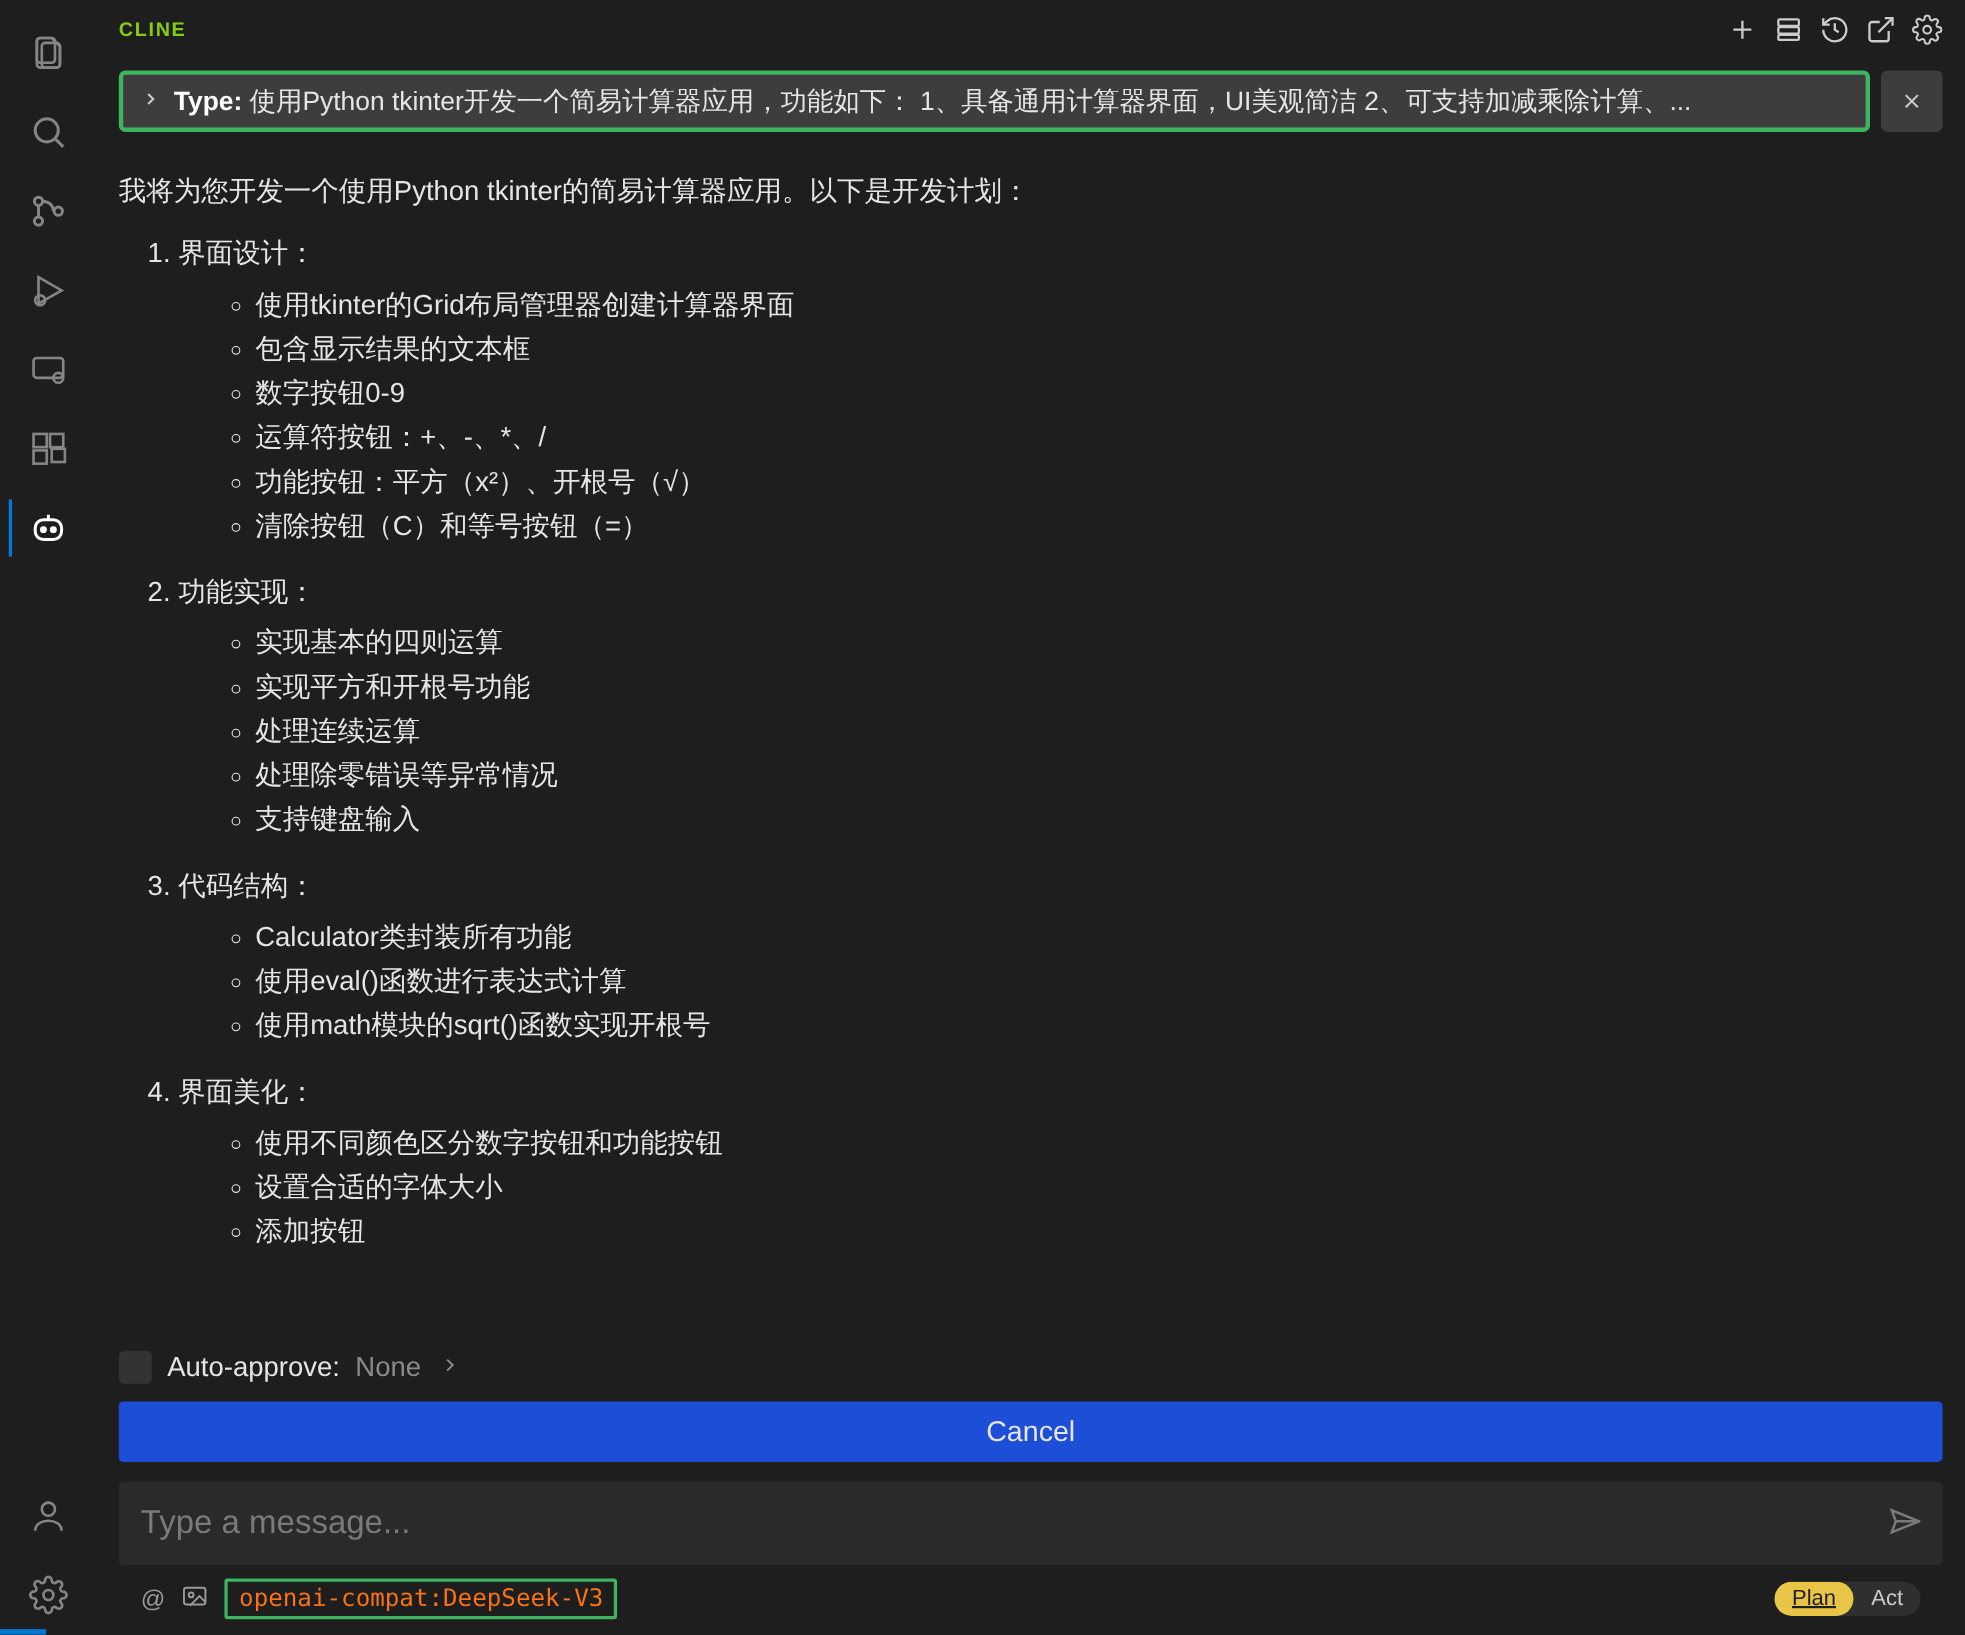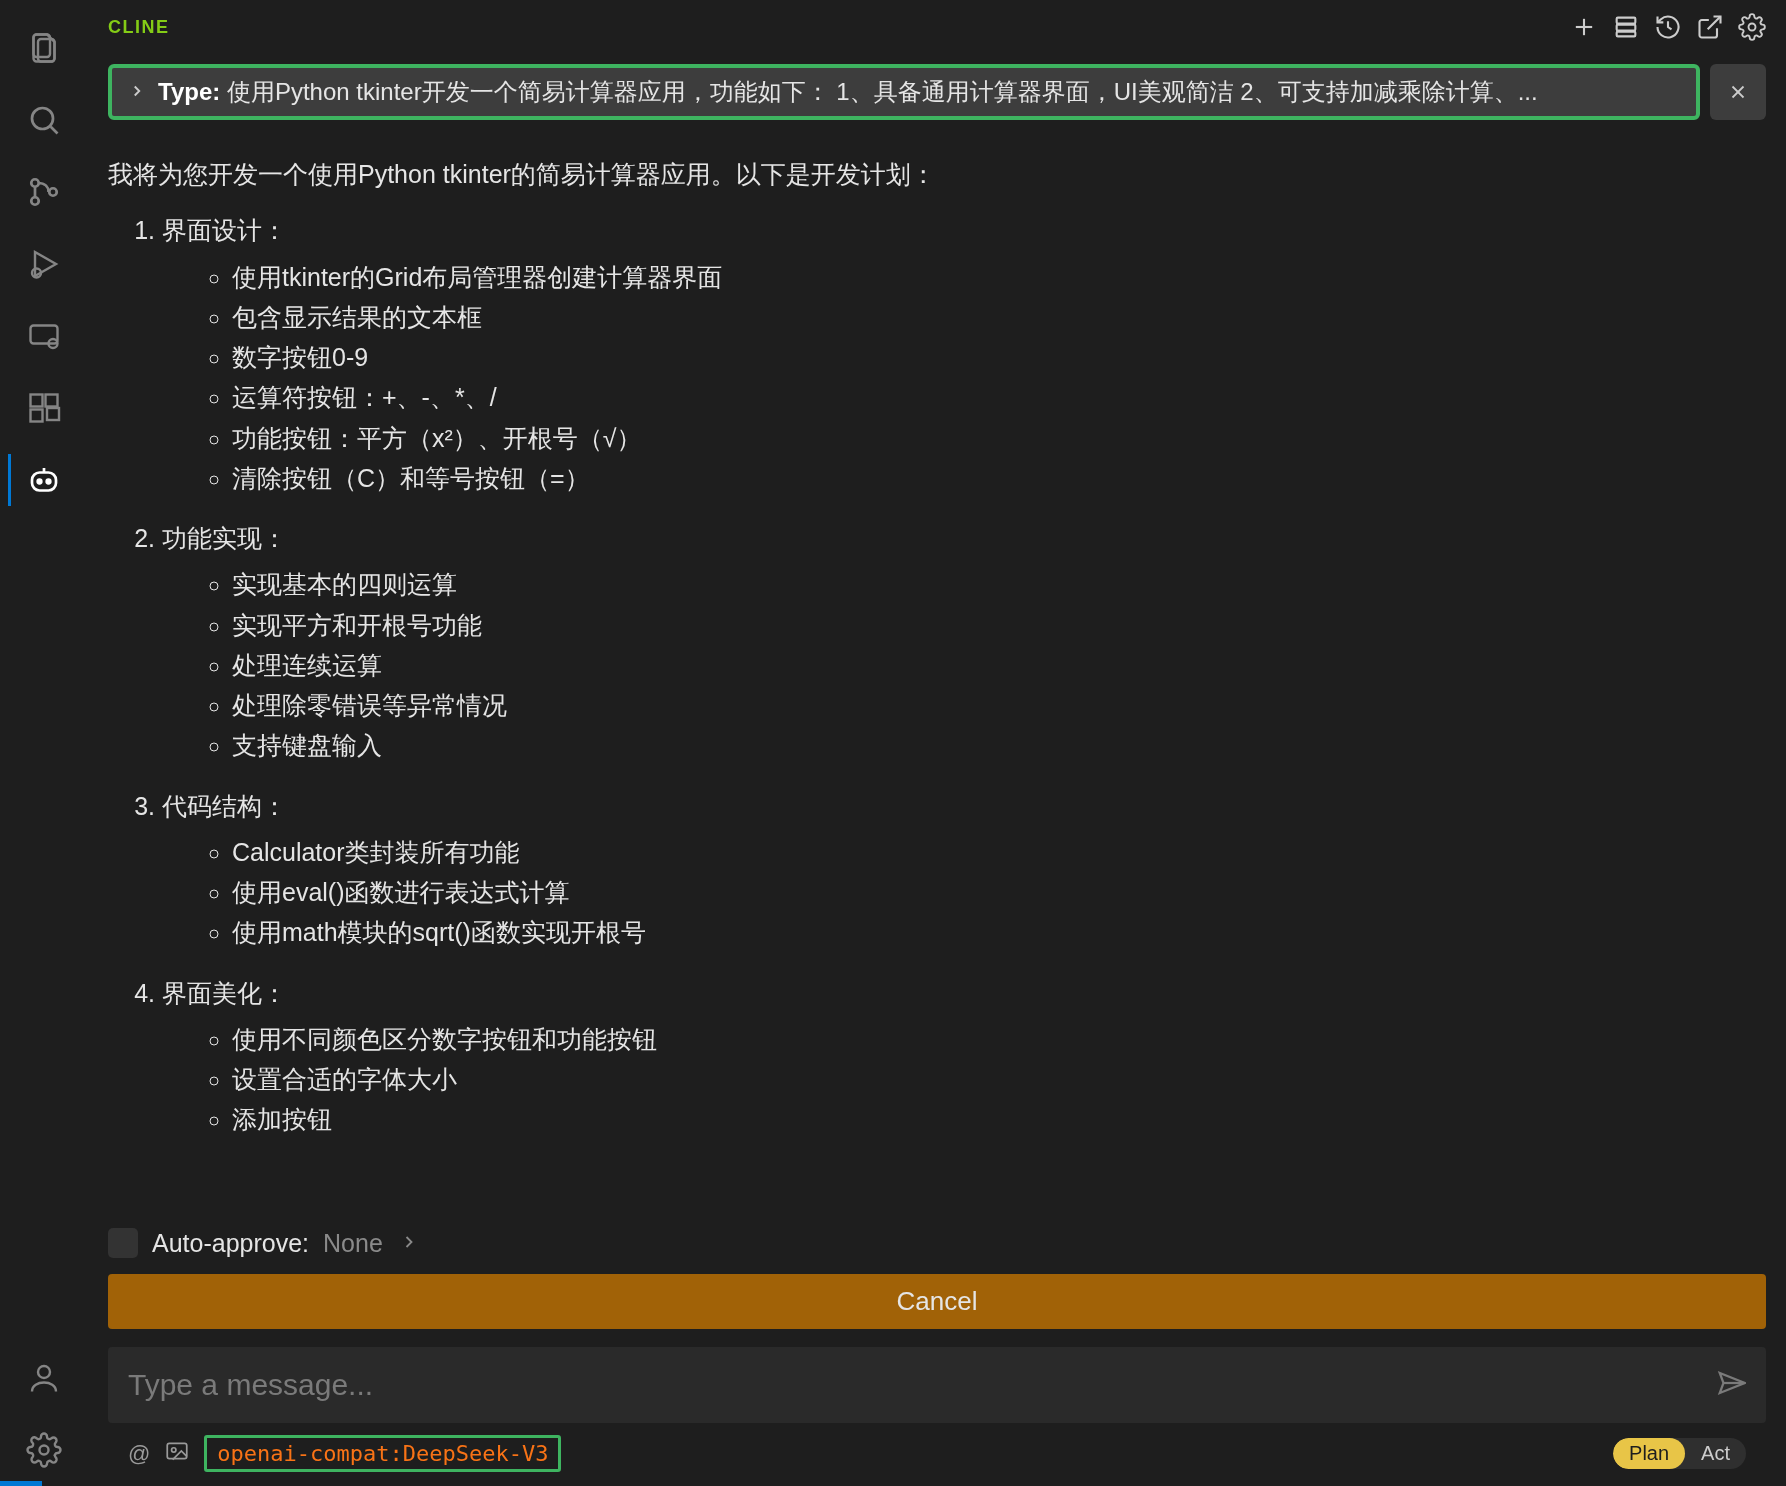--- a/index.html
+++ b/index.html
@@ -157,21 +157,21 @@
     .checkbox {
       width: 30px;
       height: 30px;
       background: #333;
       border-radius: 5px;
     }
     .auto-approve .label { color: #e5e5e5; }
     .auto-approve .value { color: #8a8a8a; }
     .auto-approve .chev-r { color: #8a8a8a; margin-left: 2px; }
     .cancel-btn {
-      background: #a16207;
+      background: #1d4ed8;
       color: #e5e5e5;
       border: none;
       border-radius: 4px;
       padding: 12px;
       font-size: 26px;
       cursor: pointer;
       margin-bottom: 18px;
     }
     .input-row {
       background: #2a2a2a;
@@ -216,20 +216,21 @@
       overflow: hidden;
       font-size: 20px;
       align-items: center;
     }
     .plan-pill {
       background: #E8C547;
       color: #1e1e1e;
       padding: 4px 16px;
       border-radius: 20px;
       font-weight: 500;
+      text-decoration: underline;
     }
     .act-pill {
       color: #ccc;
       padding: 4px 16px;
     }
     .bottom-accent {
       position: absolute;
       bottom: 0;
       left: 0;
       width: 42px;

